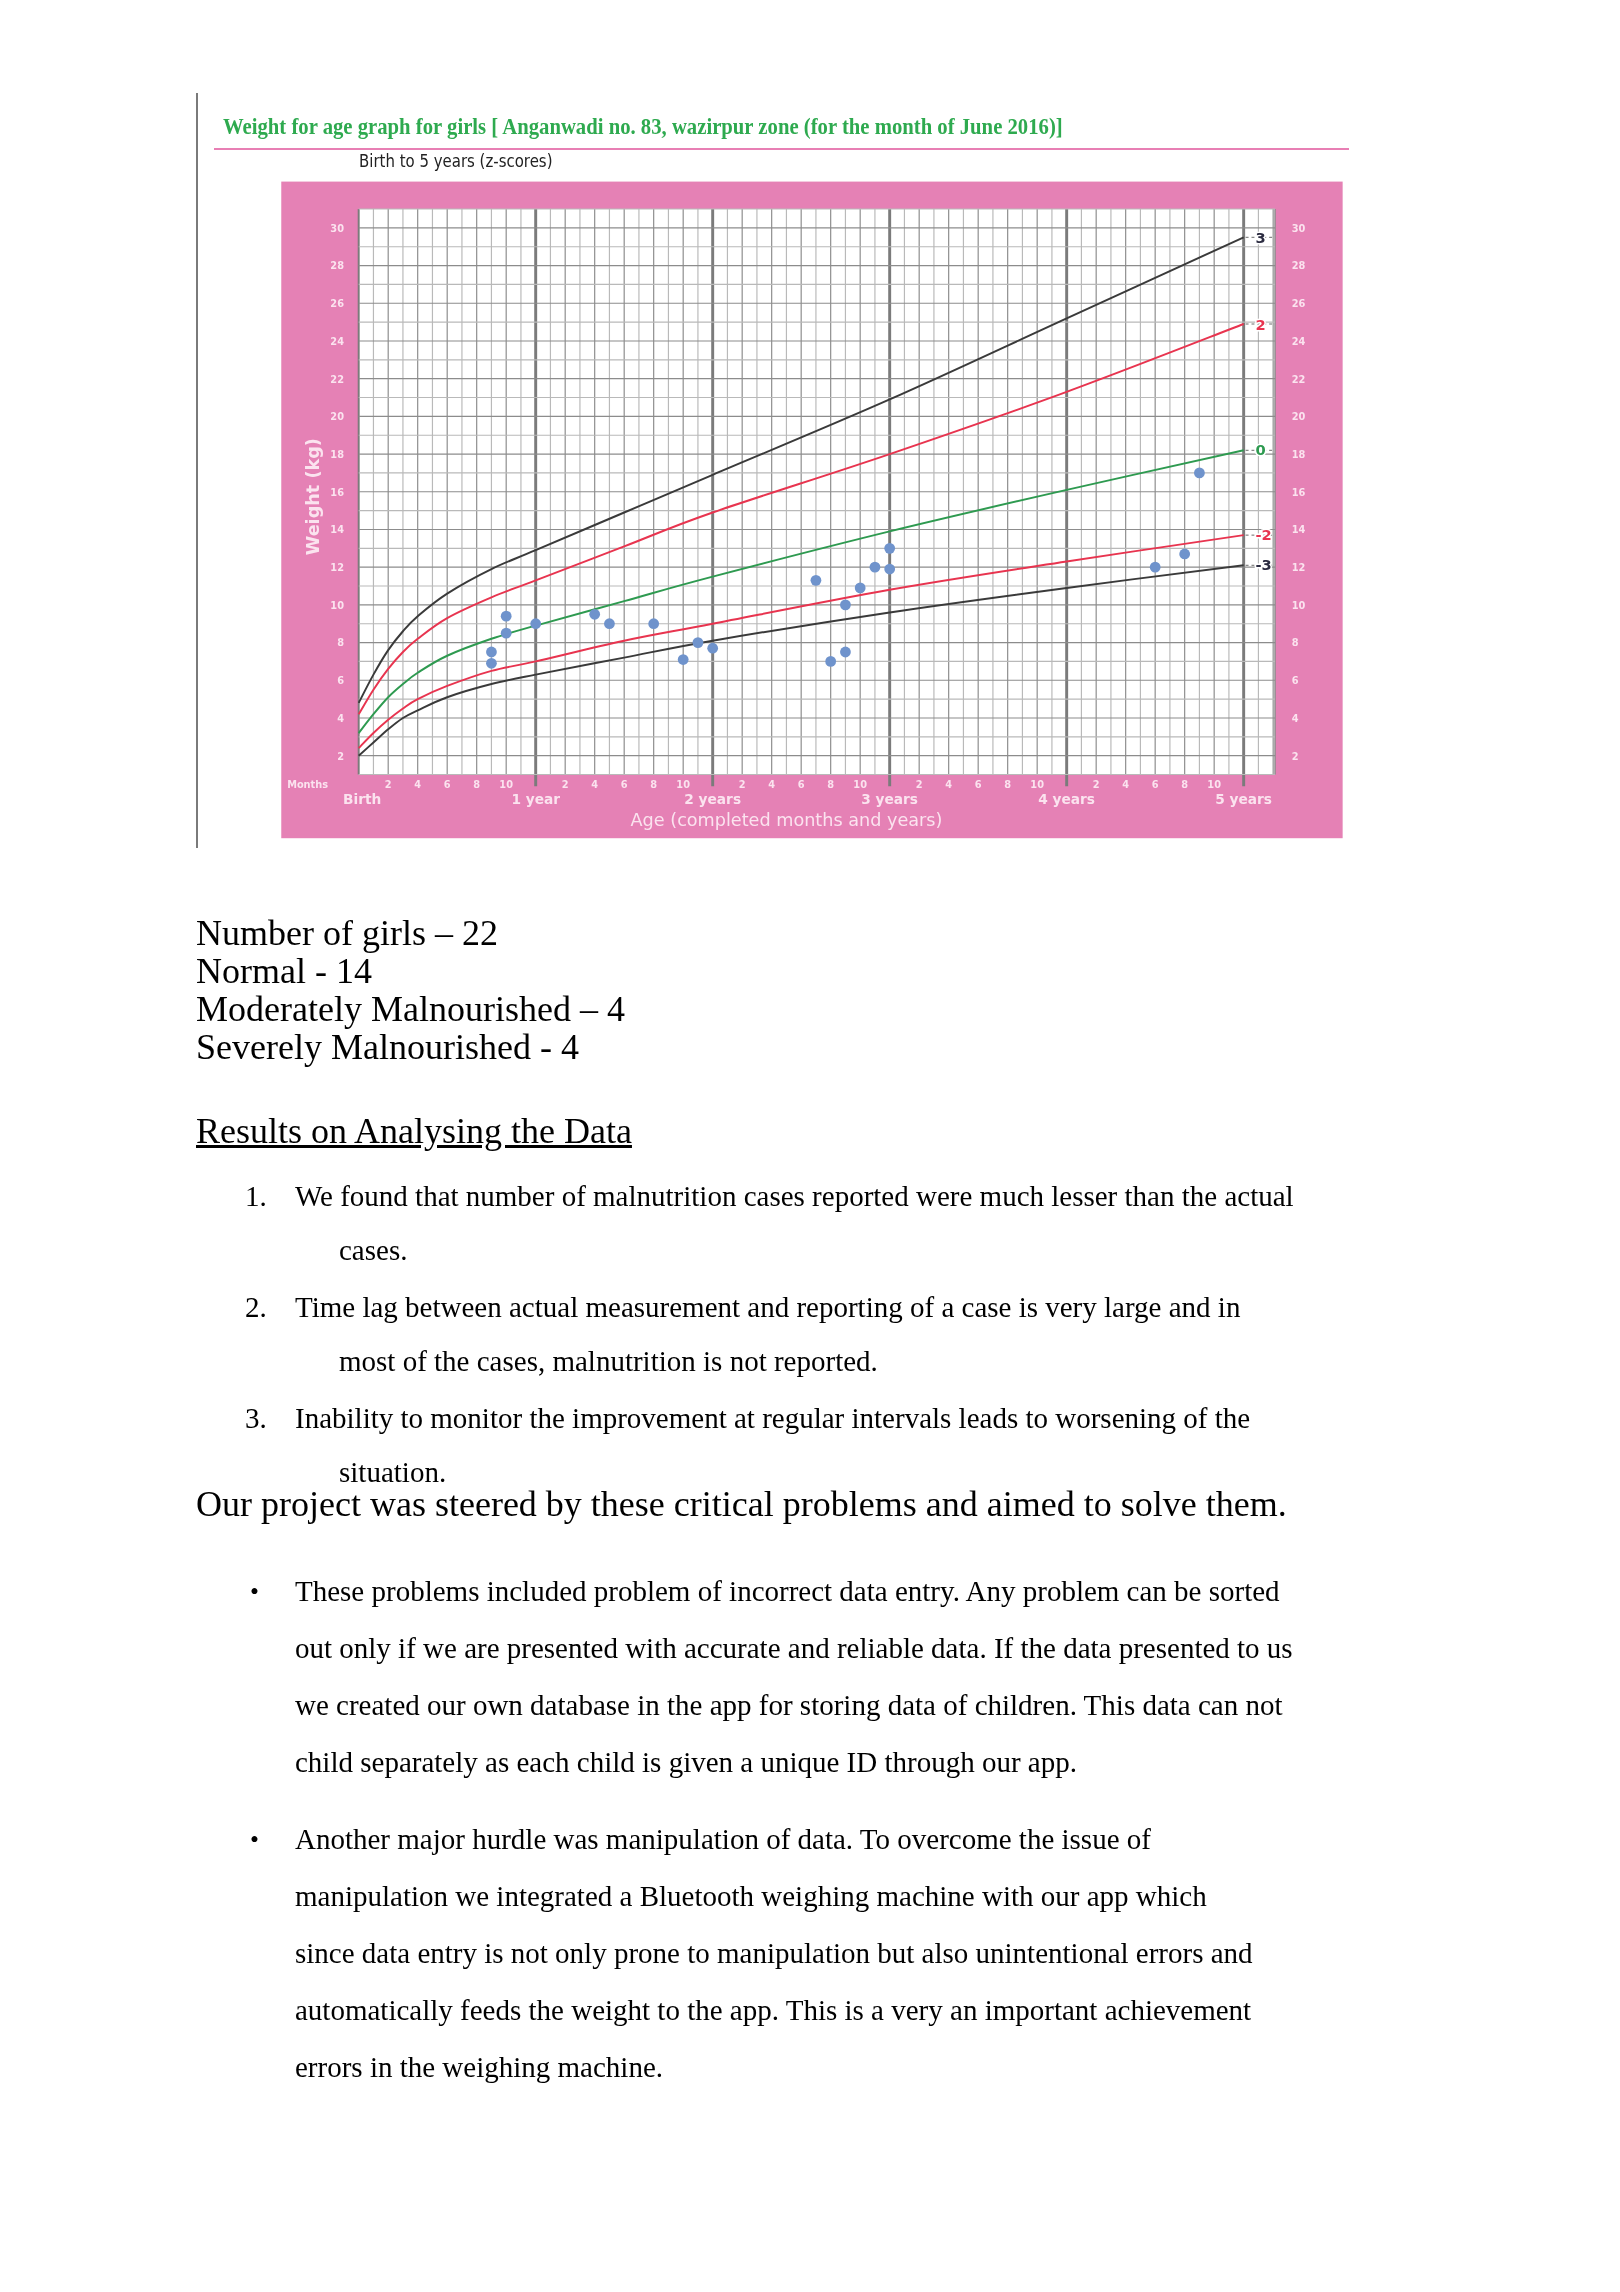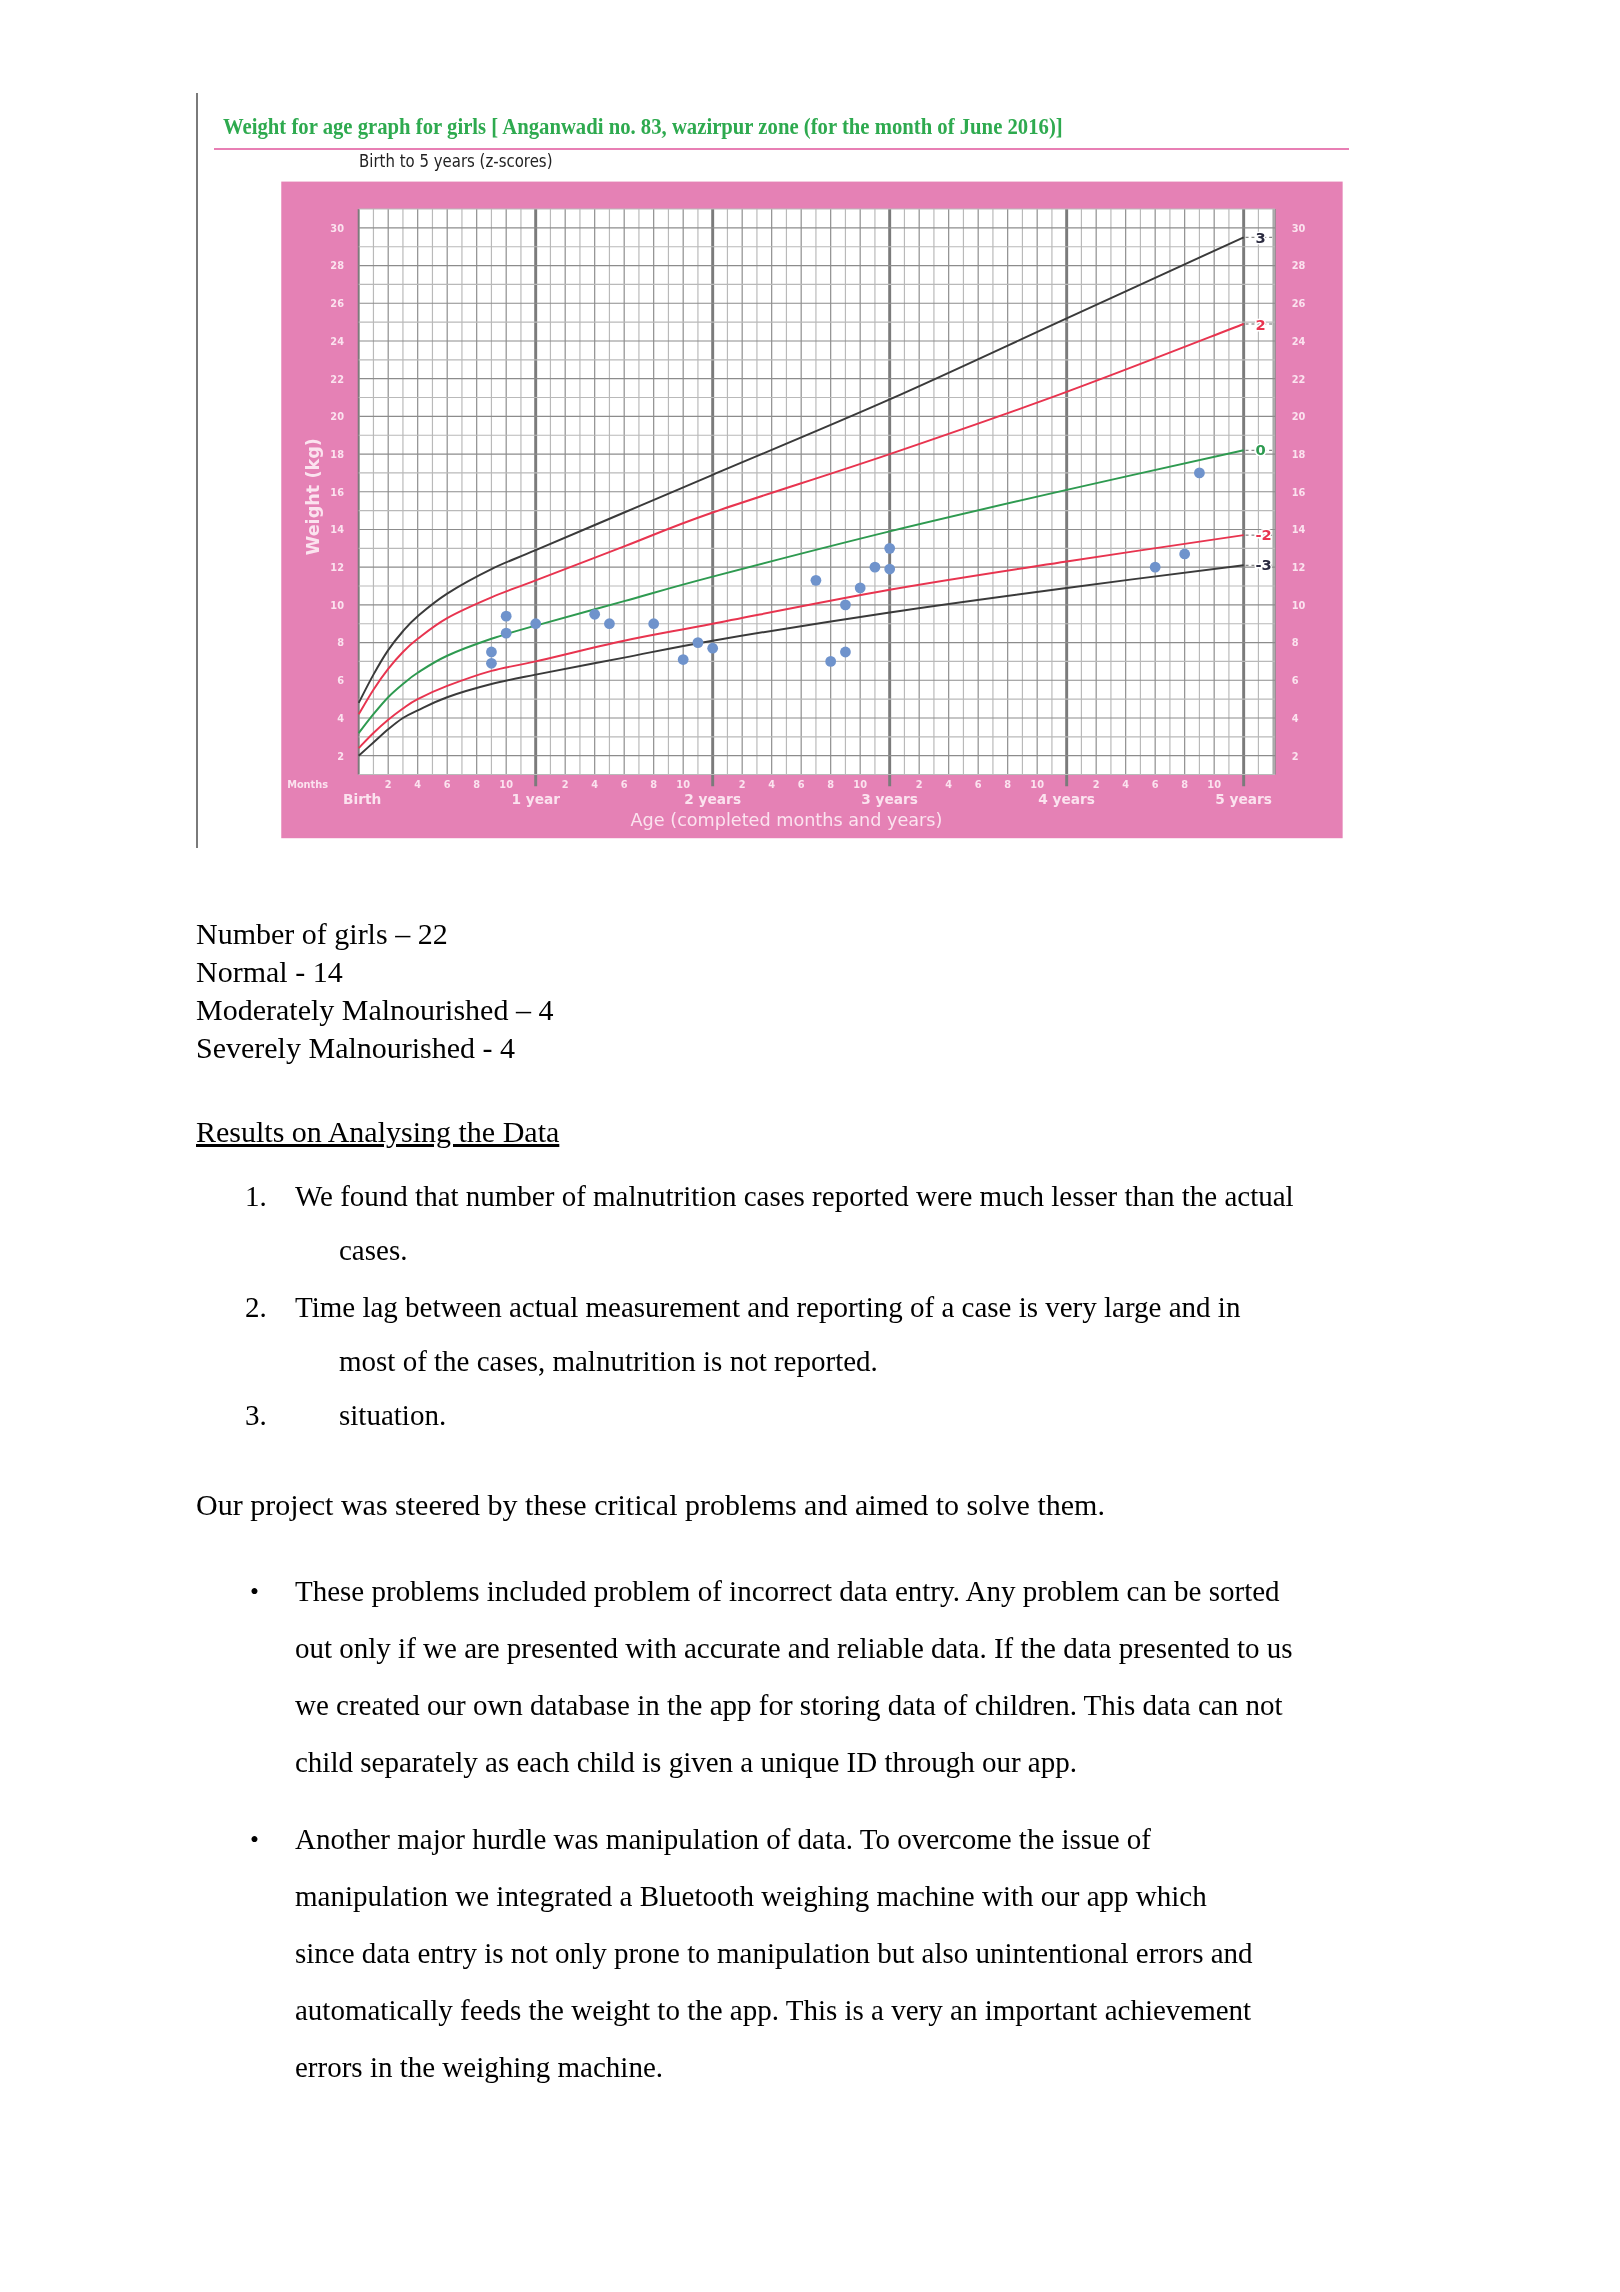--- a/index.html
+++ b/index.html
@@ -2,21 +2,21 @@
 <html><head>
 <meta charset="utf-8">
 <style>
   html, body { margin: 0; padding: 0; background: #ffffff; }
   body { width: 1620px; height: 2293px; position: relative; overflow: hidden; font-family: "Liberation Serif", serif; color: #000; }
   .vrule { position: absolute; left: 196px; top: 93px; width: 2px; height: 755px; background: #7a7a7a; }
   .chart-title { position: absolute; left: 223px; top: 114px; font-family: "Liberation Serif", serif; font-weight: bold; font-size: 22.5px; color: #2eaa4f; white-space: nowrap; transform: scaleX(0.92); transform-origin: left; }
   .title-rule { position: absolute; left: 214px; top: 148px; width: 1135px; height: 2px; background: #e87fb4; }
   .chart-subtitle { position: absolute; left: 359px; top: 151px; font-family: "DejaVu Sans", sans-serif; font-size: 17.6px; color: #222; transform: scaleX(0.85); transform-origin: left; }
   #chart { position: absolute; left: 0; top: 0; }
-  .text { position: absolute; font-family: "Liberation Serif", serif; font-size: 30px; line-height: 37px; white-space: nowrap; }
+  .text { position: absolute; font-family: "Liberation Serif", serif; font-size: 36px; line-height: 37px; white-space: nowrap; }
   .stats { left: 196px; top: 915px; }
   .stats div { height: 38px; }
   .results-heading { left: 196px; top: 1113px; text-decoration: underline; }
   ol.findings { position: absolute; left: 196px; top: 1168px; margin: 0; padding: 0; list-style: none; width: 1274px; font-family: "Liberation Serif", serif; font-size: 29px; }
   ol.findings li { position: relative; padding-left: 99px; line-height: 57px; margin: 0; }
   ol.findings li .num { position: absolute; left: 49px; top: 0; }
   ol.findings li .line2 { display: block; margin-top: -2.9px; margin-left: 44px; }
   .para { left: 196px; top: 1486px; }
   ul.bullets { position: absolute; left: 196px; top: 1563px; margin: 0; padding: 0; list-style: none; width: 1274px; font-family: "Liberation Serif", serif; font-size: 29px; }
   ul.bullets li { position: relative; padding-left: 99px; line-height: 57px; margin-bottom: 19.6px; }
@@ -247,20 +247,21 @@
     <span>We found that number of malnutrition cases reported were much lesser than the actual</span>
     <span class="line2">cases.</span>
   </li>
   <li>
     <span class="num">2.</span>
     <span>Time lag between actual measurement and reporting of a case is very large and in</span>
     <span class="line2">most of the cases, malnutrition is not reported.</span>
   </li>
   <li>
     <span class="num">3.</span>
+    <span>Inability to monitor the improvement at regular intervals leads to worsening of the</span>
     <span class="line2">situation.</span>
   </li>
 </ol>
 
 <div class="text para">Our project was steered by these critical problems and aimed to solve them.</div>
 
 <ul class="bullets">
   <li>
     <span class="dot">•</span>
     <span class="l">These problems included problem of incorrect data entry. Any problem can be sorted</span>

